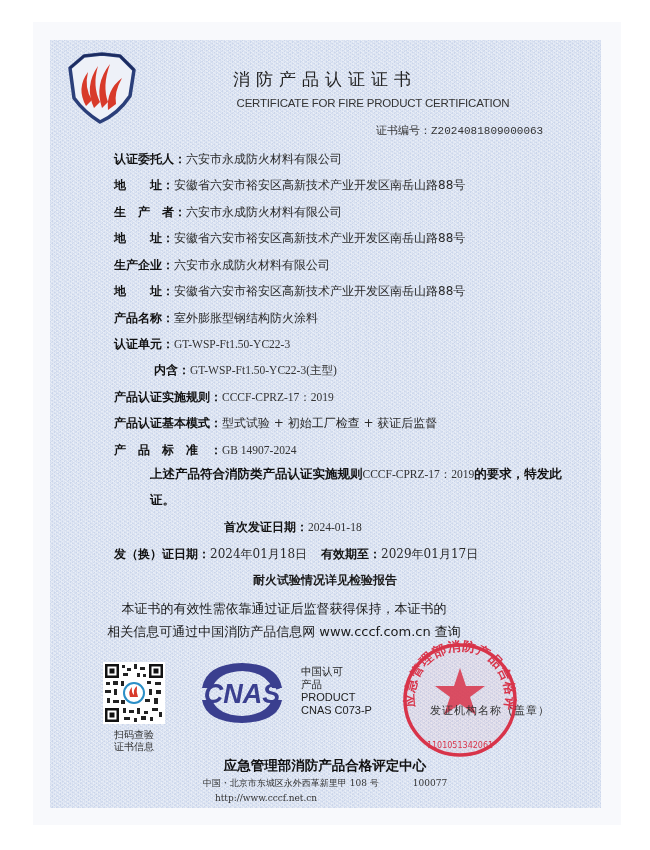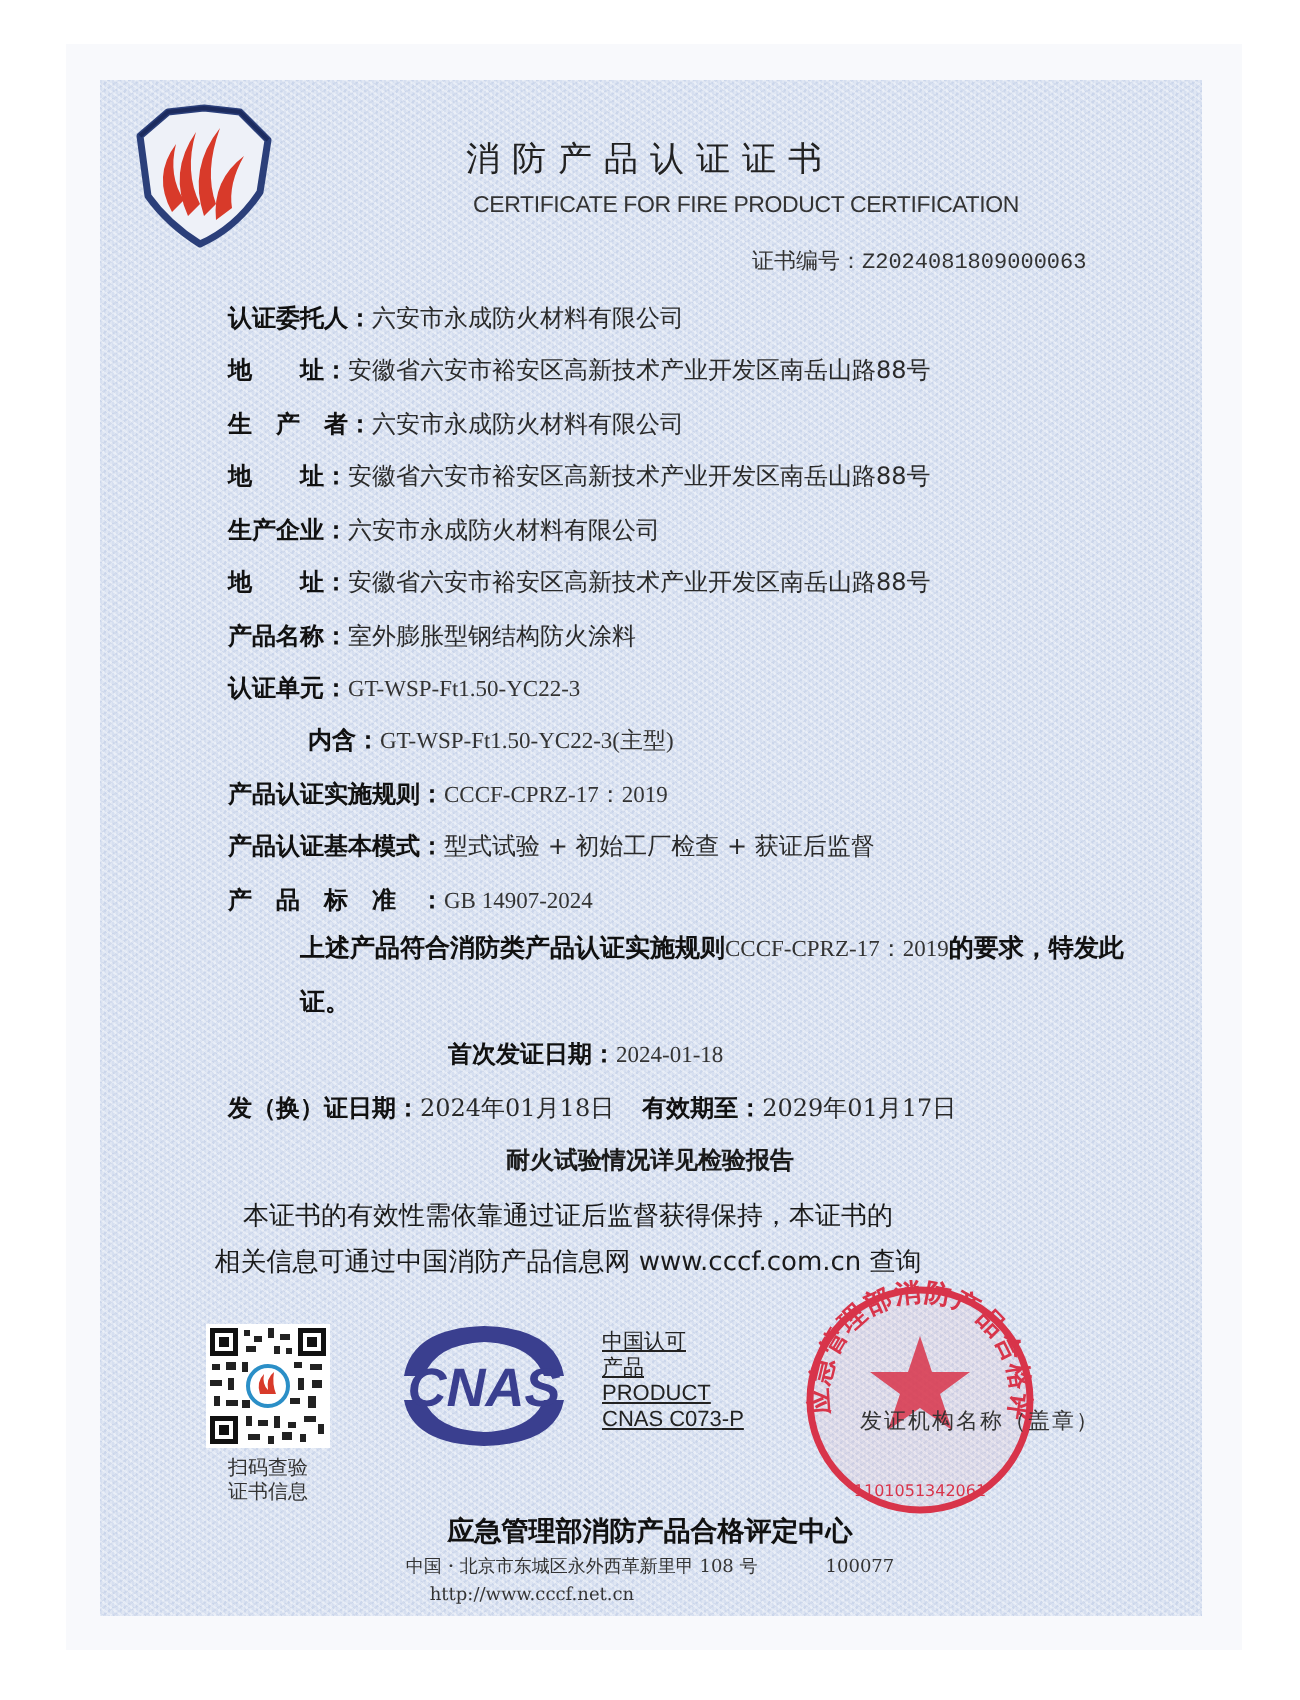--- a/index.html
+++ b/index.html
@@ -35,21 +35,21 @@
   .lbl { font-weight:bold; color:#111; display:inline-block; }
   .val { color:#2a2a2a; font-family:"DejaVu Sans", sans-serif; }
   .mono { font-family:Liberation Serif, serif; font-size:11.5px; color:#333; }
   .stmt { position:absolute; left:114px; width:420px; font-size:12.5px; font-weight:bold; line-height:26px; color:#111;margin-left:36px; }
   .stmt .mono { font-weight:normal; }
   .center-line { position:absolute; left:0; width:650px; text-align:center; font-size:12px; }
   .notice { position:absolute; left:0; width:568px; text-align:center; font-size:13px; color:#1a1a1a; line-height:22px; }
   .qr { left:103px; top:662px; width:62px; height:62px; background:#fff; }
   .qr-caption { left:96px; top:729px; width:76px; text-align:center; font-size:10px; line-height:12px; color:#333; }
   .cnas { left:192px; top:660px; width:100px; height:66px; }
-  .cnas-text { left:301px; top:665px; font-size:10.5px; line-height:13px; color:#222;text-decoration:underline; }
+  .cnas-text { left:301px; top:665px; font-size:10.5px; line-height:13px; color:#222; }
   .cnas-text .en { font-family:"Liberation Sans", sans-serif; font-size:11px; }
   .seal { left:398px; top:640px; width:124px; height:118px; }
   .issuer-label { left:430px; top:703px; font-size:11px; color:#333; letter-spacing:1px; font-family:"DejaVu Serif", serif; }
   .org { left:0; width:650px; top:757px; text-align:center; font-size:13.5px; font-weight:bold; font-family:"DejaVu Serif", serif; color:#111; }
   .addr { left:0; width:650px; top:777px; text-align:center; font-size:9px; color:#333; font-family:"DejaVu Serif", serif; }
   .addr .zip { margin-left:34px; }
   .url { left:0; width:532px; top:793px; text-align:center; font-size:9px; color:#333; font-family:"DejaVu Serif", serif; }
 </style>
 </head>
 <body>

